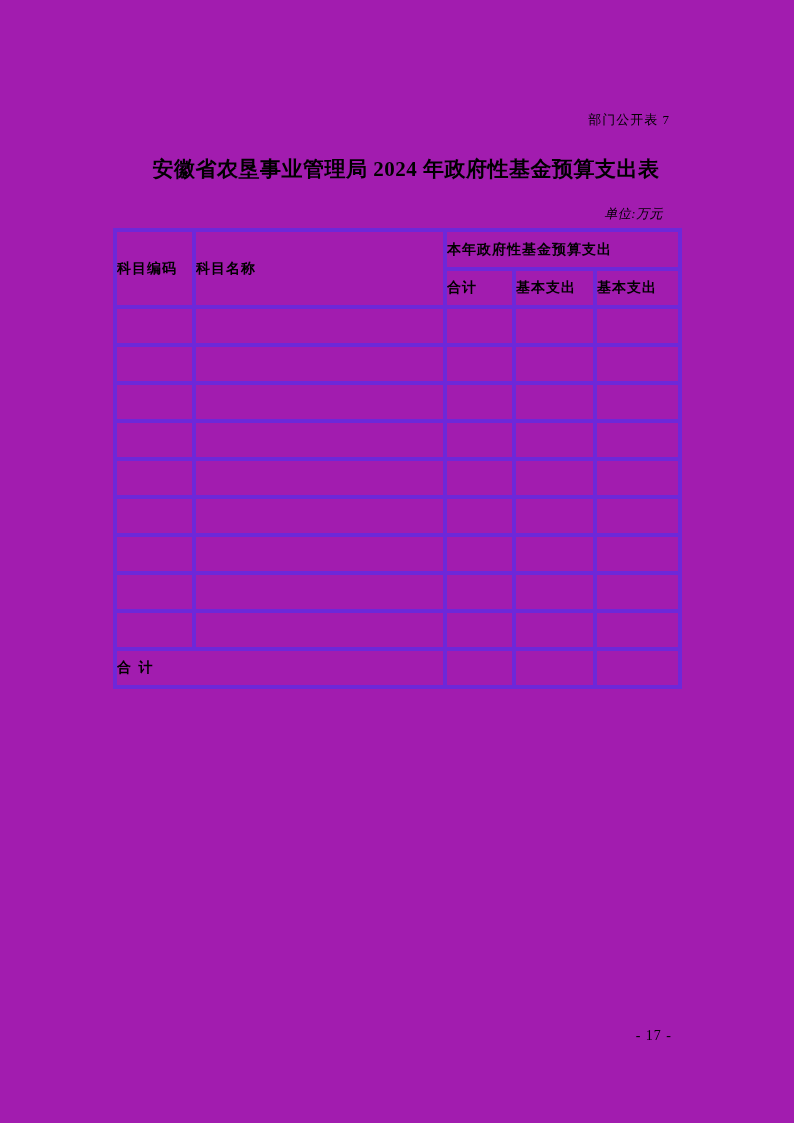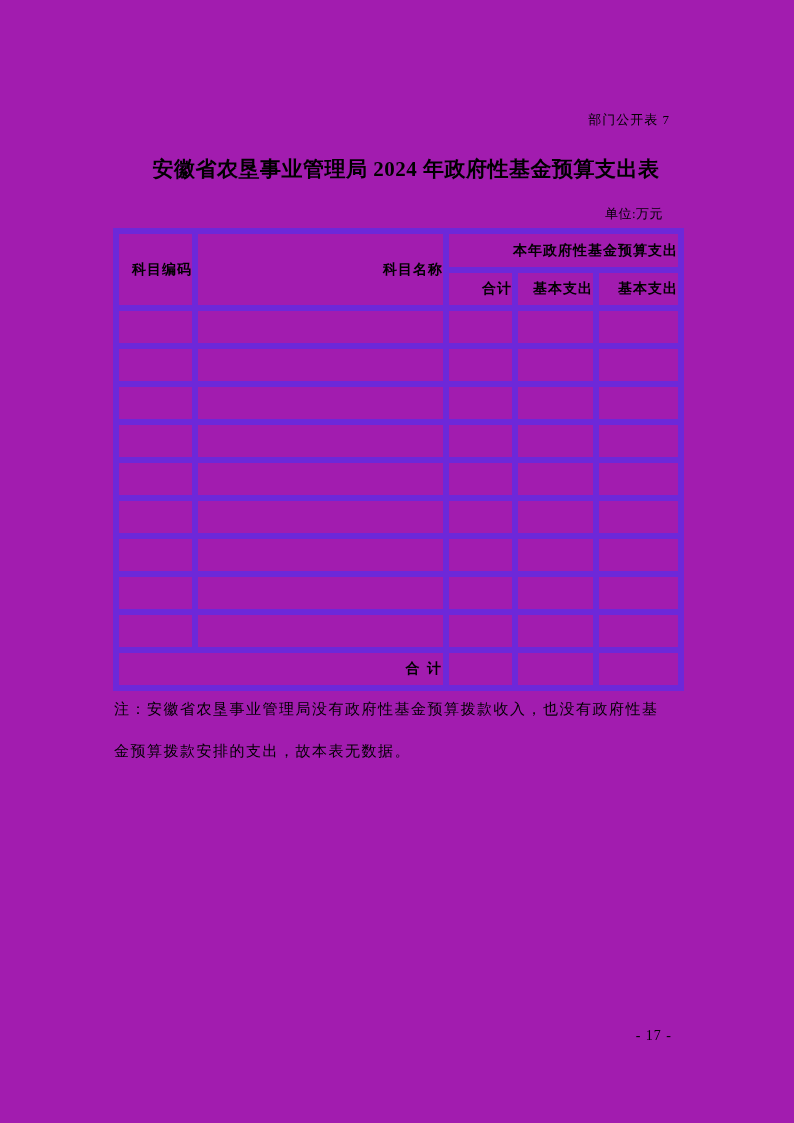--- a/index.html
+++ b/index.html
@@ -34,35 +34,36 @@
     font-weight: bold;
     letter-spacing: 0.5px;
     font-family: "Liberation Serif", serif;
   }
   .unit-label {
     position: absolute;
     top: 205px;
     right: 131px;
     font-size: 13px;
     letter-spacing: 0.5px;
+    font-style: italic;
   }
   table.budget-table {
     position: absolute;
     top: 228px;
     left: 113px;
     width: 565px;
     border-collapse: collapse;
     table-layout: fixed;
     border: 2px solid #000;
   }
   .budget-table th,
   .budget-table td {
-    border: 6px solid #6d28d9;
+    border: 4px solid #6d28d9;
     padding: 0;
-    text-align: right;
+    text-align: left;
     vertical-align: middle;
     font-size: 14px;
     overflow: hidden;
   }
   .budget-table thead th {
     font-weight: bold;
     letter-spacing: 1px;
   }
   .budget-table thead tr.header-row-1 { height: 39px; }
   .budget-table thead tr.header-row-2 { height: 38px; }
@@ -194,20 +195,16 @@
     <tfoot>
       <tr class="total-row">
         <td colspan="2" class="total-label">合 计</td>
         <td></td>
         <td></td>
         <td></td>
       </tr>
     </tfoot>
   </table>
 
-  <div class="note">
-    <div class="note-line">注：安徽省农垦事业管理局没有政府性基金预算拨款收入，也没有政府性基</div>
-    <div class="note-line">金预算拨款安排的支出，故本表无数据。</div>
-  </div>
 
   <div class="page-number">- 17 -</div>
 
 </div>
 
 </body></html>

